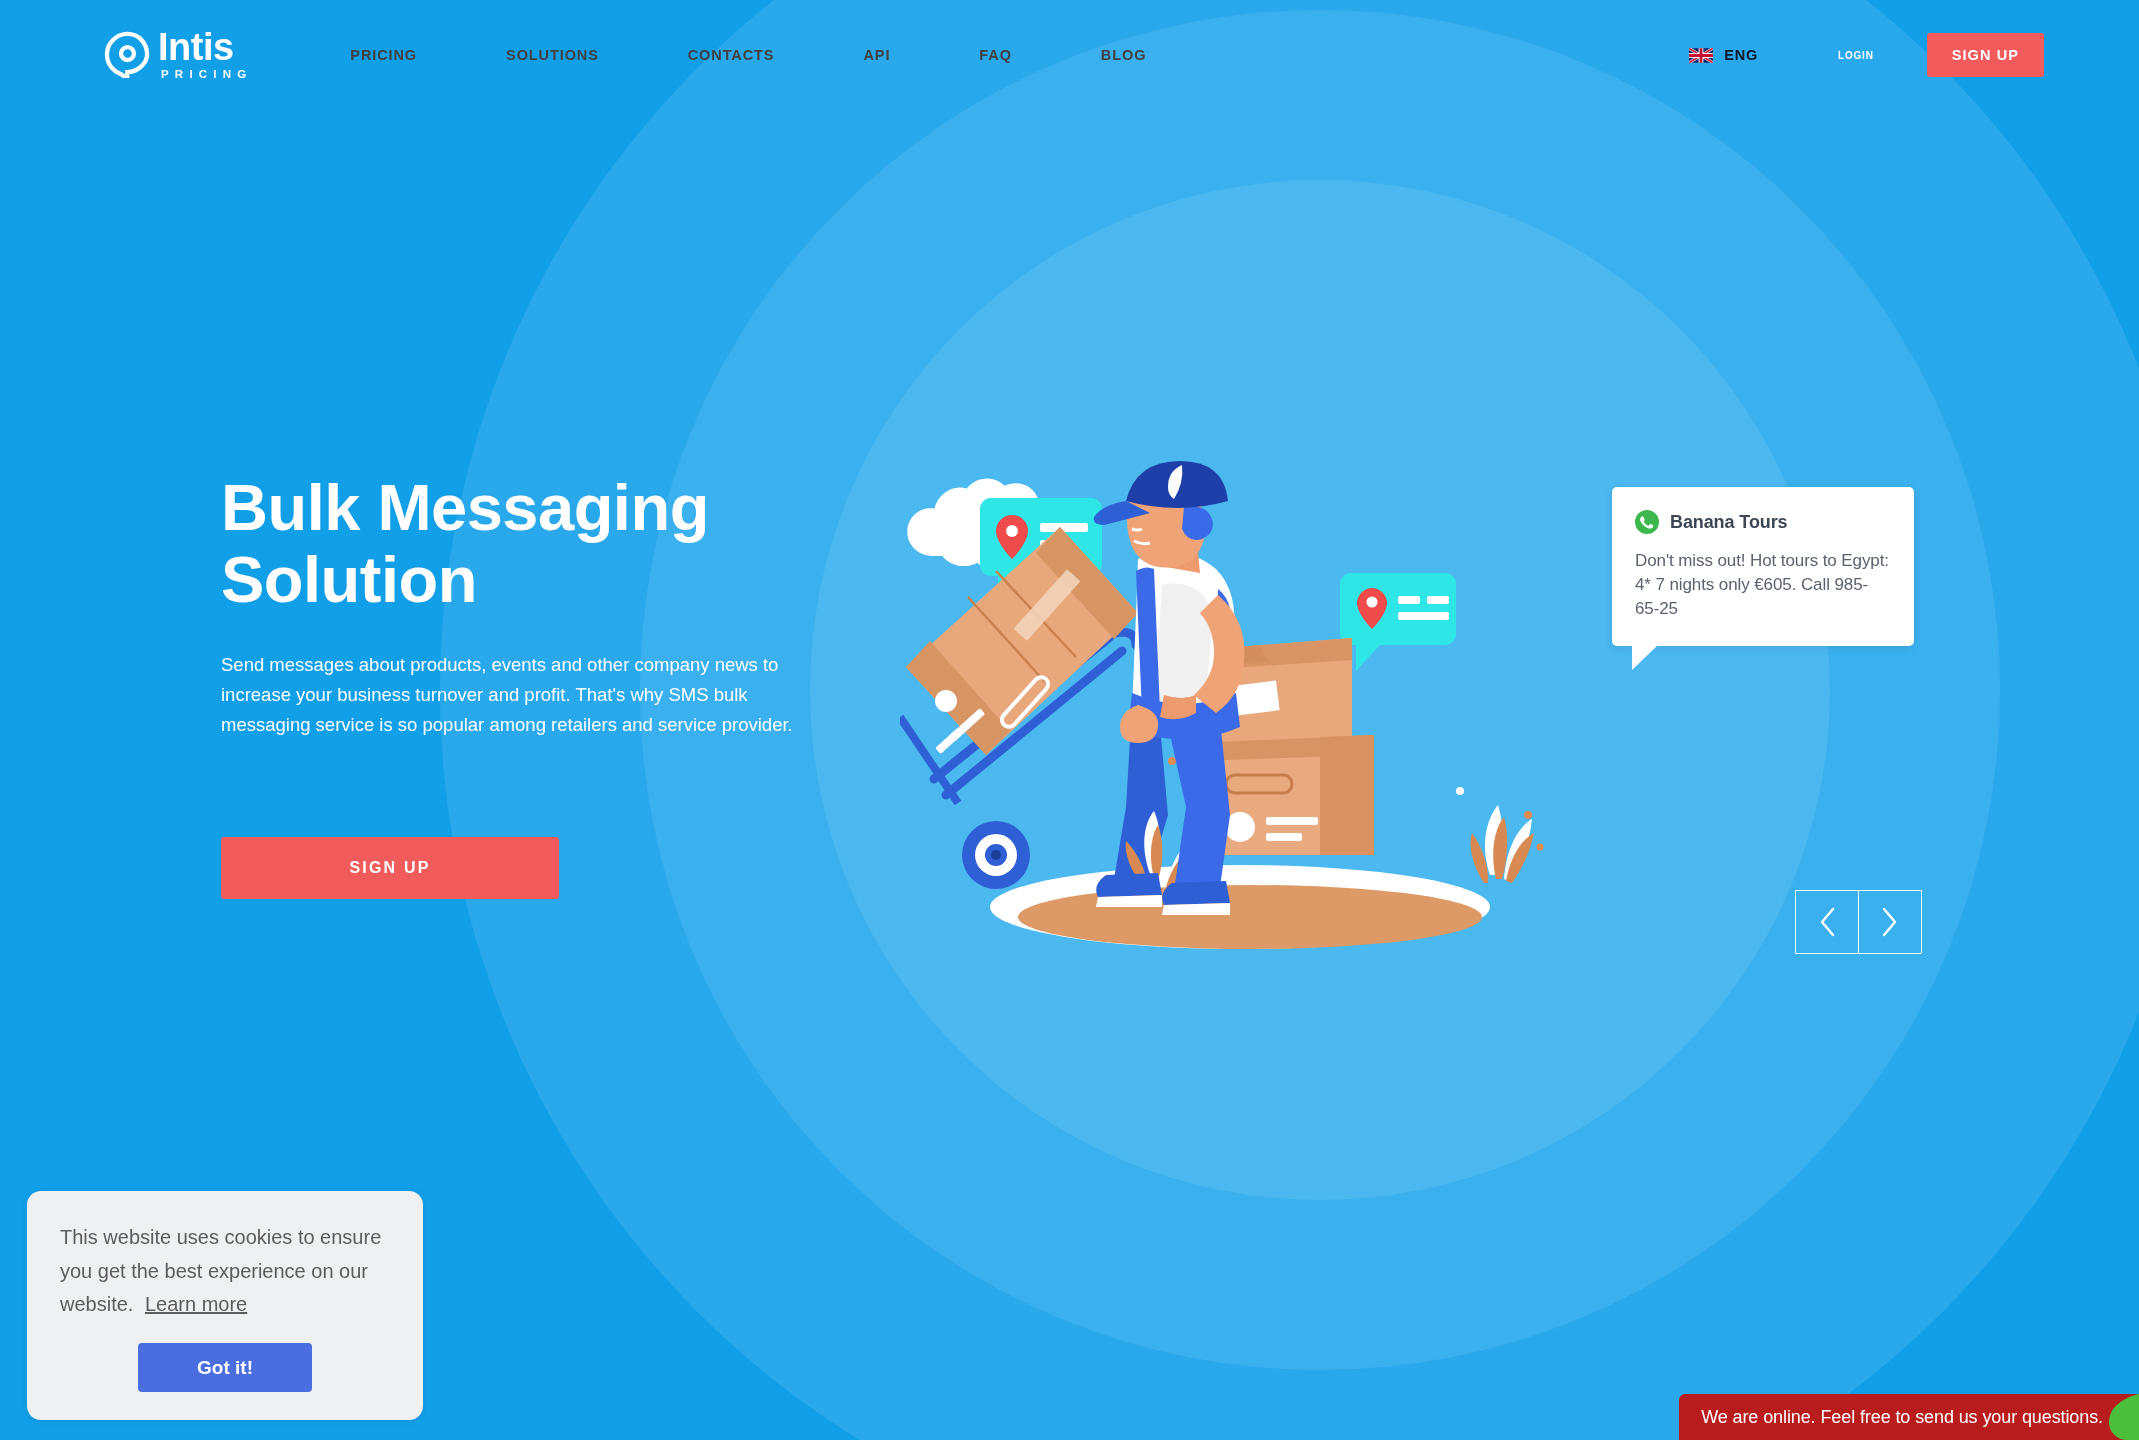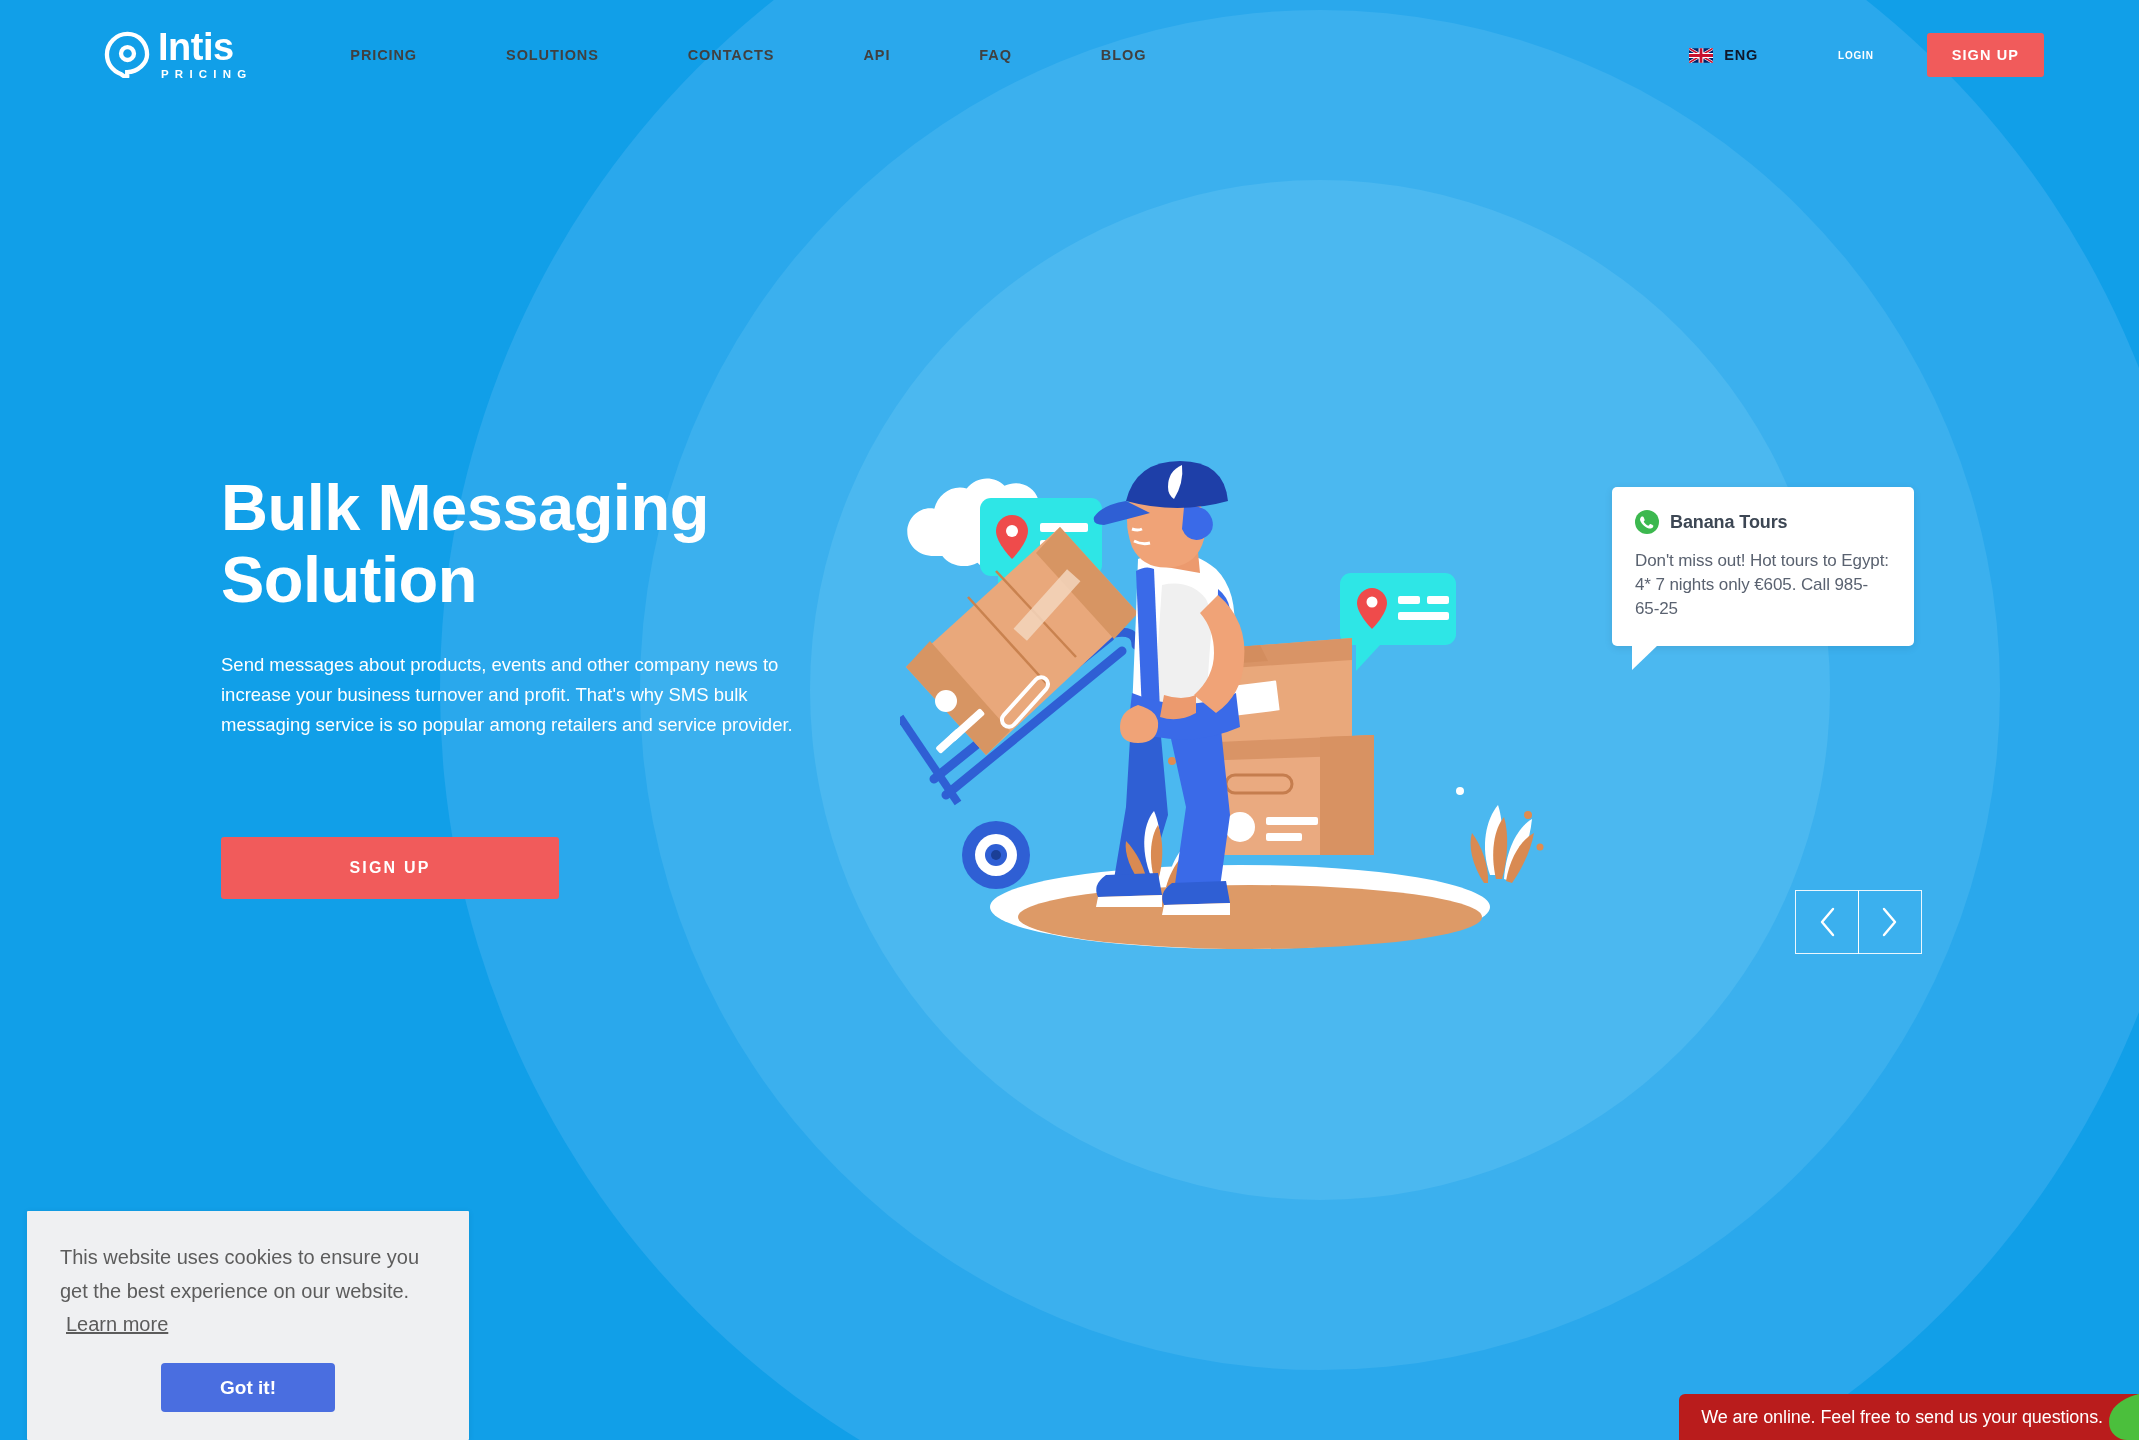--- a/index.html
+++ b/index.html
@@ -107,22 +107,22 @@
   .car-btn {
     width:64px; height:64px; border:1.5px solid rgba(255,255,255,0.9);
     background:transparent; cursor:pointer;
     display:flex; align-items:center; justify-content:center;
   }
   .car-btn + .car-btn { margin-left:-1.5px; }
   .car-btn svg { display:block; }
 
   
   .cookie {
-    position:absolute; left:27px; bottom:0; width:442px;
-    background:#eff0f2; border-radius:1px; padding:30px 33px 28px 33px;
+    position:absolute; left:27px; bottom:20px; width:396px;
+    background:#eff0f2; border-radius:14px; padding:30px 33px 28px 33px;
     z-index:40; box-shadow:0 1px 6px rgba(0,0,0,0.08);
   }
   .cookie-text { font-size:20px; line-height:1.68; color:#5c5c5c; }
   .cookie-link {
     color:#5c5c5c; text-decoration:underline; cursor:pointer;
     margin-left:6px;
   }
   .btn-cookie {
     display:block; margin:21px auto 0 auto;
     background:#4a6ee0; color:#fff; border:none; border-radius:4px;

